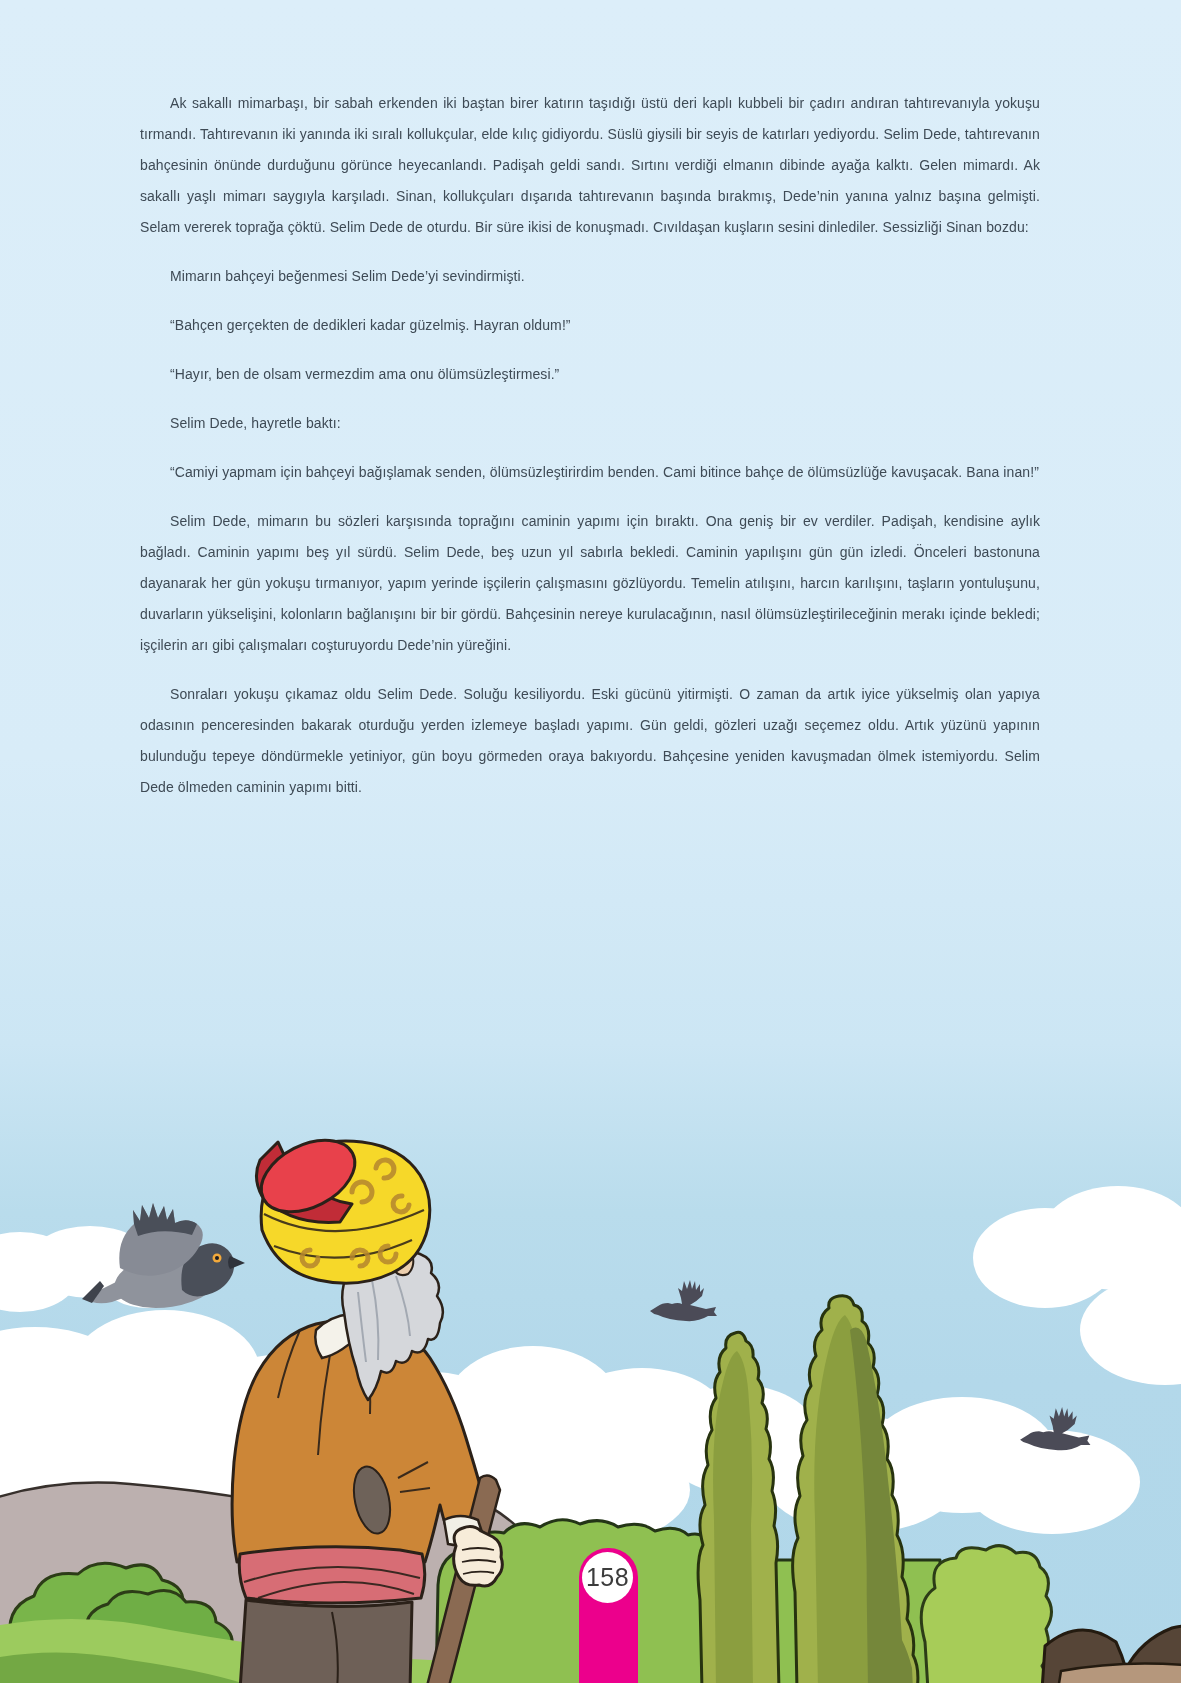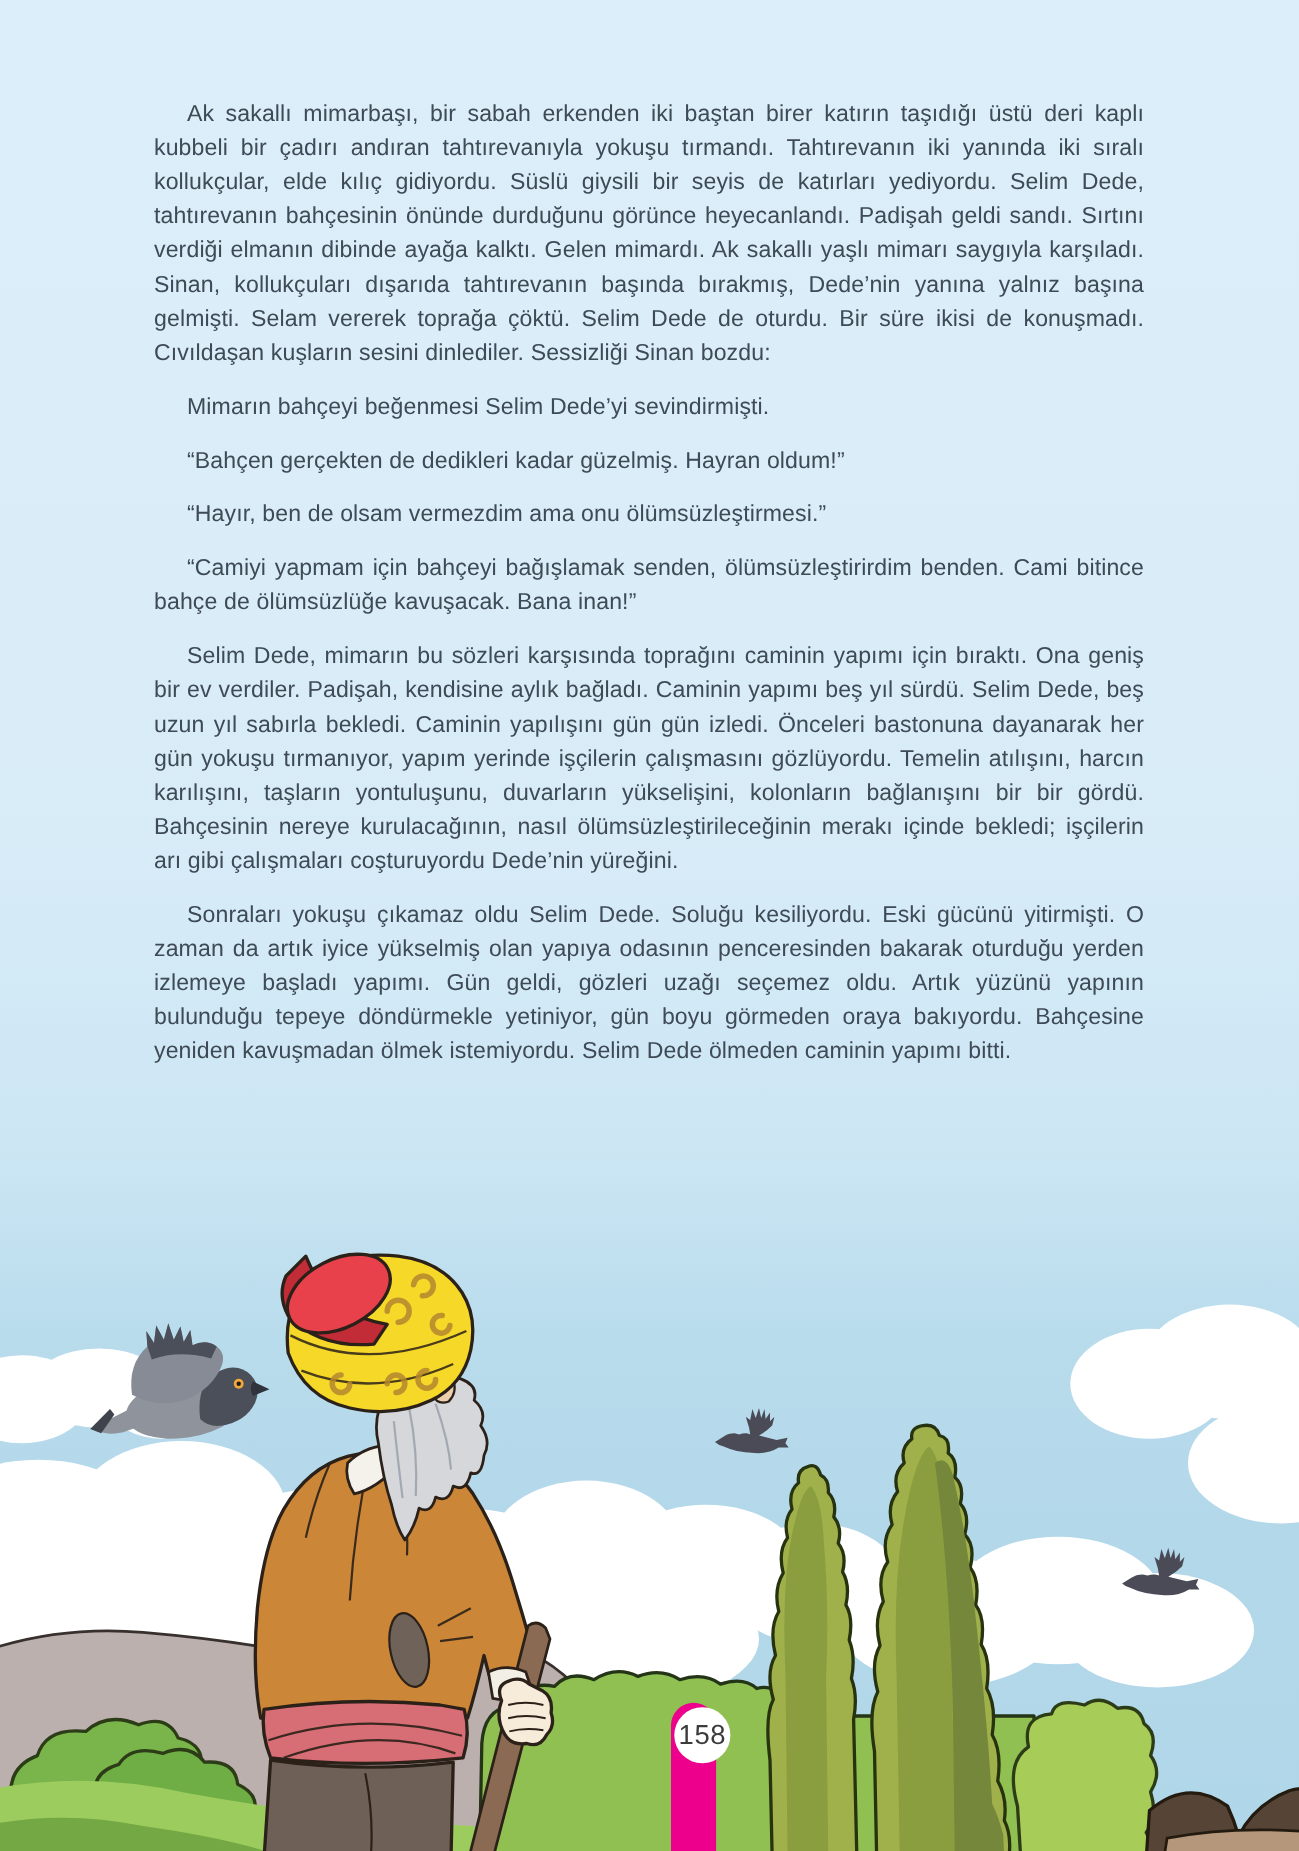--- a/index.html
+++ b/index.html
@@ -20,32 +20,32 @@
       #d8ecf8 45%,
       #cce6f4 62%,
       #b9dcec 72%,
       var(--sky-bottom) 82%,
       #b0d7e9 100%);
   }
   .story{
     position:absolute;
     left:140px;top:88px;width:900px;
     color:var(--text-color);
-    font-size:21px;line-height:31px;
+    font-size:14px;line-height:31px;
     text-align:justify;
     letter-spacing:0.1px;
   }
   .story p{margin:0 0 18px 0;text-indent:30px;}
   .scene{
     position:absolute;left:0;top:1050px;width:1181px;height:633px;
     display:block;
   }
   .page-tab{
     position:absolute;
-    left:610px;top:1548px;width:41px;height:135px;
+    left:579px;top:1548px;width:59px;height:135px;
     background:var(--accent-pink);
     border-radius:29px 29px 0 0;
     z-index:6;
   }
   .page-num-circle{
     position:absolute;left:3px;top:4px;
     width:51px;height:51px;border-radius:50%;
     background:#ffffff;
     display:flex;align-items:center;justify-content:center;
   }
@@ -56,20 +56,21 @@
 </head>
 <body>
 
 <div class="page">
 
   <div class="story">
     <p>Ak sakallı mimarbaşı, bir sabah erkenden iki baştan birer katırın taşıdığı üstü deri kaplı kubbeli bir çadırı andıran tahtırevanıyla yokuşu tırmandı. Tahtırevanın iki yanında iki sıralı kollukçular, elde kılıç gidiyordu. Süslü giysili bir seyis de katırları yediyordu. Selim Dede, tahtırevanın bahçesinin önünde durduğunu görünce heyecanlandı. Padişah geldi sandı. Sırtını verdiği elmanın dibinde ayağa kalktı. Gelen mimardı. Ak sakallı yaşlı mimarı saygıyla karşıladı. Sinan, kollukçuları dışarıda tahtırevanın başında bırakmış, Dede’nin yanına yalnız başına gelmişti. Selam vererek toprağa çöktü. Selim Dede de oturdu. Bir süre ikisi de konuşmadı. Cıvıldaşan kuşların sesini dinlediler. Sessizliği Sinan bozdu:</p>
     <p>Mimarın bahçeyi beğenmesi Selim Dede’yi sevindirmişti.</p>
     <p>“Bahçen gerçekten de dedikleri kadar güzelmiş. Hayran oldum!”</p>
     <p>“Hayır, ben de olsam vermezdim ama onu ölümsüzleştirmesi.”</p>
+    <p>Selim Dede, hayretle baktı:</p>
     <p>“Camiyi yapmam için bahçeyi bağışlamak senden, ölümsüzleştirirdim benden. Cami bitince bahçe de ölümsüzlüğe kavuşacak. Bana inan!”</p>
     <p>Selim Dede, mimarın bu sözleri karşısında toprağını caminin yapımı için bıraktı. Ona geniş bir ev verdiler. Padişah, kendisine aylık bağladı. Caminin yapımı beş yıl sürdü. Selim Dede, beş uzun yıl sabırla bekledi. Caminin yapılışını gün gün izledi. Önceleri bastonuna dayanarak her gün yokuşu tırmanıyor, yapım yerinde işçilerin çalışmasını gözlüyordu. Temelin atılışını, harcın karılışını, taşların yontuluşunu, duvarların yükselişini, kolonların bağlanışını bir bir gördü. Bahçesinin nereye kurulacağının, nasıl ölümsüzleştirileceğinin merakı içinde bekledi; işçilerin arı gibi çalışmaları coşturuyordu Dede’nin yüreğini.</p>
     <p>Sonraları yokuşu çıkamaz oldu Selim Dede. Soluğu kesiliyordu. Eski gücünü yitirmişti. O zaman da artık iyice yükselmiş olan yapıya odasının penceresinden bakarak oturduğu yerden izlemeye başladı yapımı. Gün geldi, gözleri uzağı seçemez oldu. Artık yüzünü yapının bulunduğu tepeye döndürmekle yetiniyor, gün boyu görmeden oraya bakıyordu. Bahçesine yeniden kavuşmadan ölmek istemiyordu. Selim Dede ölmeden caminin yapımı bitti.</p>
   </div>
 
   <svg class="scene" viewBox="0 1050 1181 633" preserveAspectRatio="none" xmlns="http://www.w3.org/2000/svg">
 
     <g fill="#ffffff">
       <g>
         <ellipse cx="20" cy="1272" rx="60" ry="40"></ellipse>

